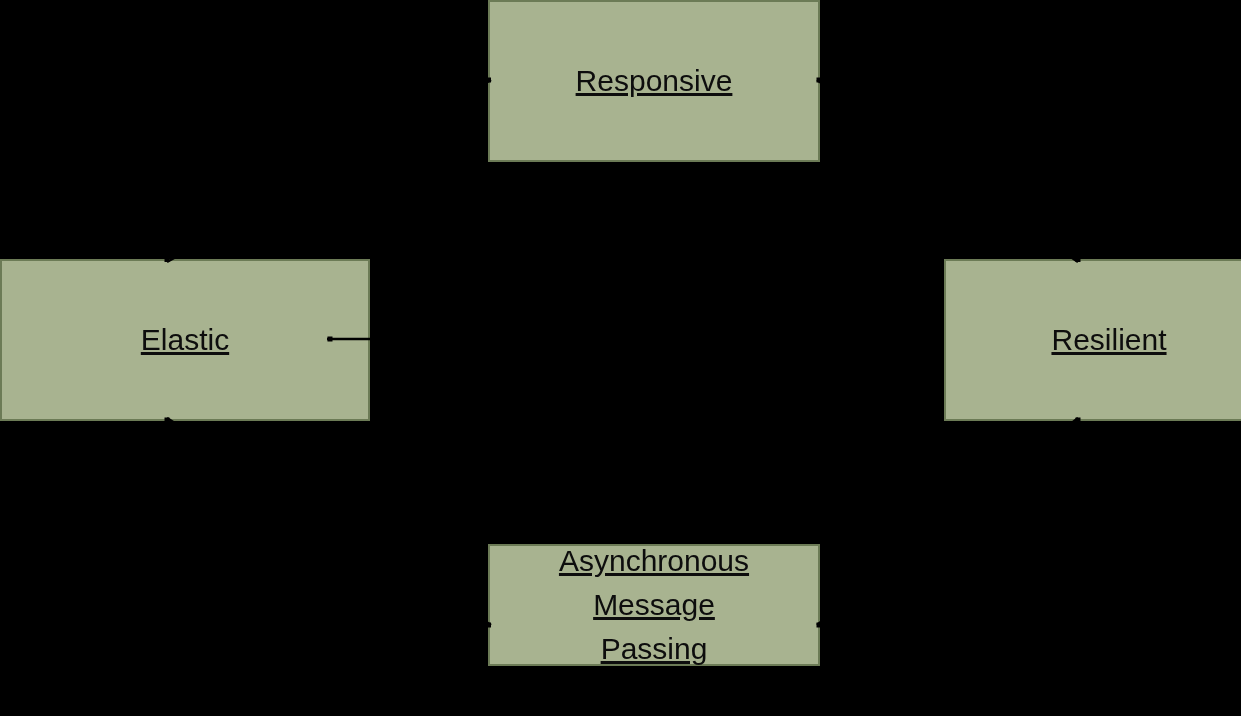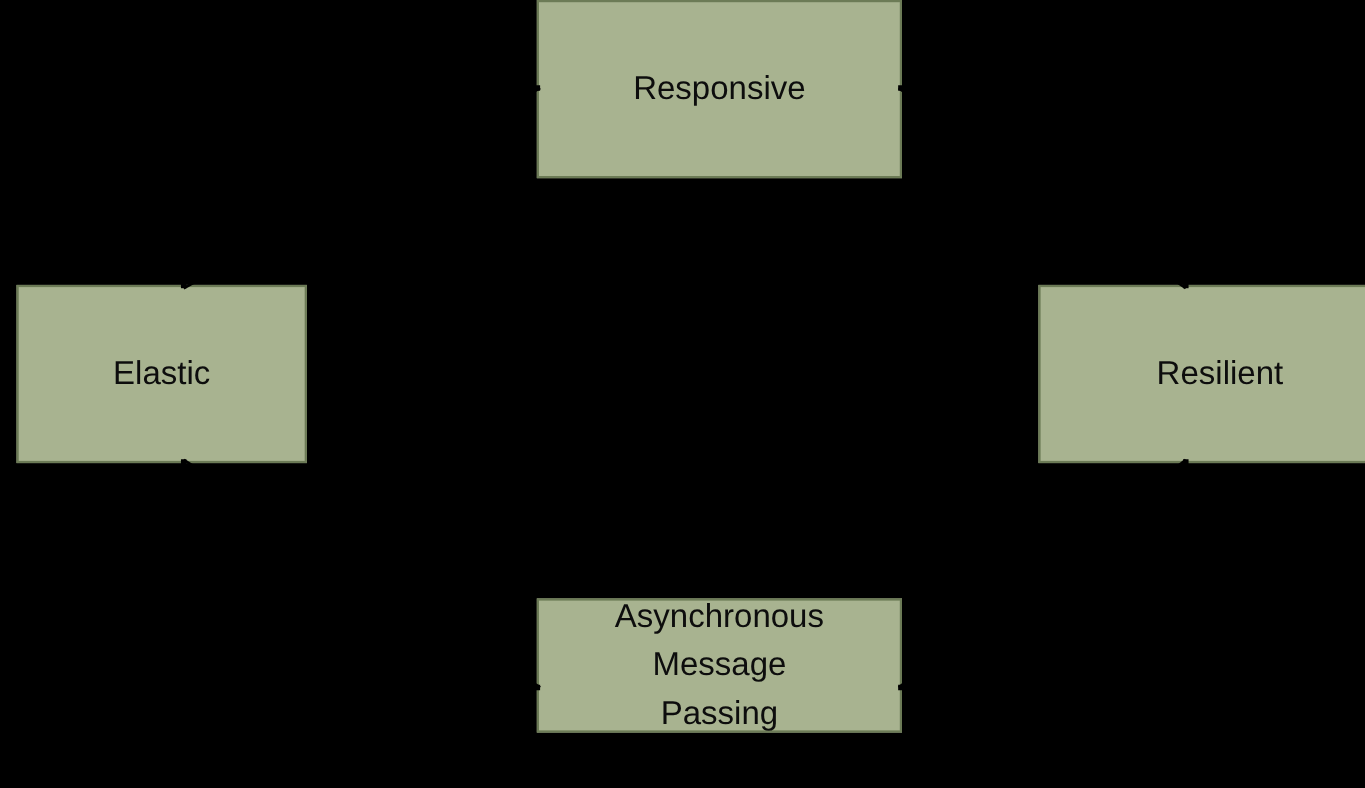--- a/index.html
+++ b/index.html
@@ -21,24 +21,25 @@
     background: #a8b390;
     border: 2px solid #6c7b56;
     display: flex;
     flex-direction: column;
     align-items: center;
     justify-content: center;
     text-align: center;
     color: #0d0d0d;
     font-size: 30px;
     line-height: 44px;
+    text-decoration: underline;
   }
   .node span { display: block; }
   .node-responsive { left: 488px; top: 0px;   width: 332px; height: 162px; }
-  .node-elastic    { left: 15px;   top: 259px; width: 264px; height: 162px; }
+  .node-elastic    { left: 0px;   top: 259px; width: 370px; height: 162px; }
   .node-resilient  { left: 911px; top: 259px; width: 330px; height: 162px; margin-left: 33px; }
   .node-message    { left: 488px; top: 544px; width: 332px; height: 122px; }
   .arrows {
     position: absolute;
     left: 0; top: 0;
     width: 1241px;
     height: 716px;
     pointer-events: none;
   }
 </style>

